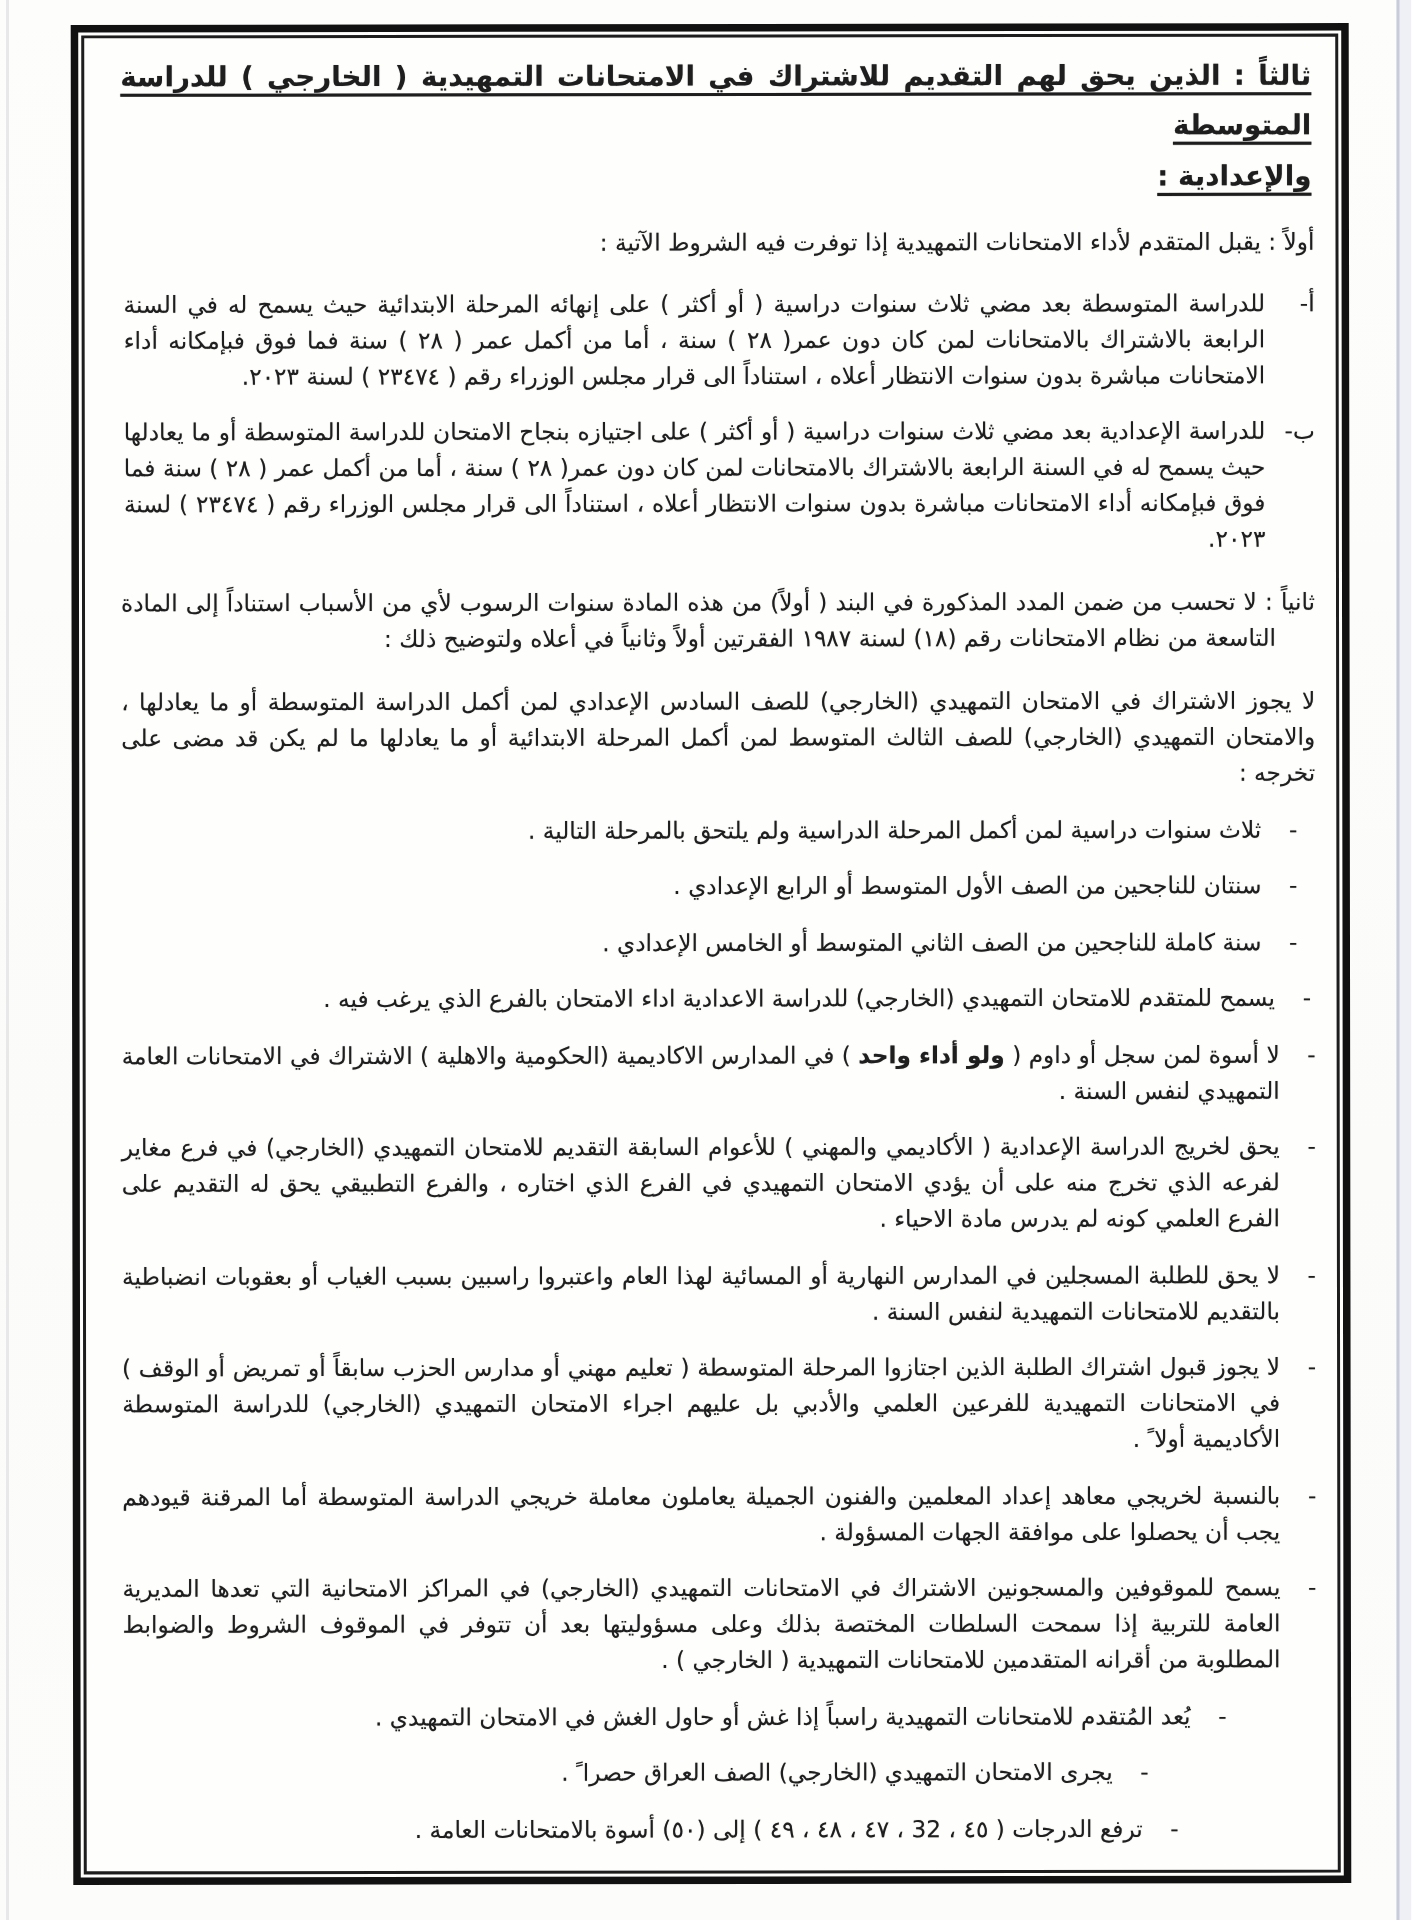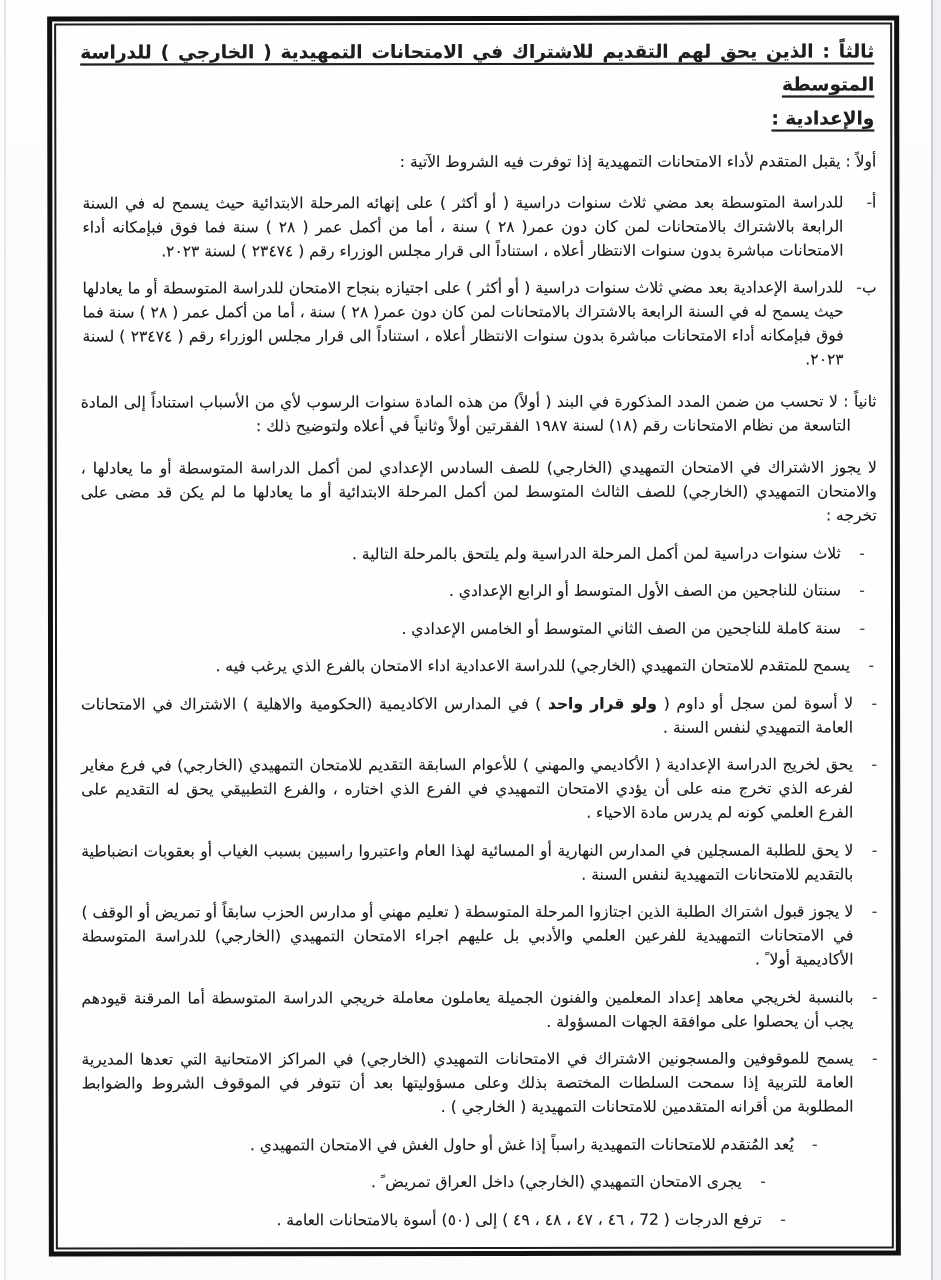--- a/index.html
+++ b/index.html
@@ -148,21 +148,21 @@
           <p class="dtext">سنة كاملة للناجحين من الصف الثاني المتوسط أو الخامس الإعدادي .</p>
         </div>
 
         <div class="ditem ind-b">
           <span class="dmark">-</span>
           <p class="dtext">يسمح للمتقدم للامتحان التمهيدي (الخارجي) للدراسة الاعدادية اداء الامتحان بالفرع الذي يرغب فيه  .</p>
         </div>
 
         <div class="ditem">
           <span class="dmark">-</span>
-          <p class="dtext"><span>لا أسوة لمن سجل أو داوم ( </span><b class="bld">ولو قرار واحد</b><span> ) في المدارس الاكاديمية (الحكومية والاهلية ) الاشتراك في الامتحانات العامة التمهيدي لنفس السنة .</span></p>
+          <p class="dtext"><span>لا أسوة لمن سجل أو داوم ( </span><b class="bld">ولو أداء واحد</b><span> ) في المدارس الاكاديمية (الحكومية والاهلية ) الاشتراك في الامتحانات العامة التمهيدي لنفس السنة .</span></p>
         </div>
 
         <div class="ditem">
           <span class="dmark">-</span>
           <p class="dtext">يحق لخريج الدراسة الإعدادية ( الأكاديمي والمهني ) للأعوام السابقة التقديم للامتحان التمهيدي (الخارجي) في فرع مغاير لفرعه الذي تخرج منه على أن يؤدي الامتحان التمهيدي في الفرع الذي اختاره ، والفرع التطبيقي يحق له التقديم على الفرع العلمي كونه لم يدرس مادة الاحياء .</p>
         </div>
 
         <div class="ditem">
           <span class="dmark">-</span>
           <p class="dtext">لا يحق للطلبة المسجلين في المدارس النهارية أو المسائية لهذا العام واعتبروا راسبين بسبب الغياب أو بعقوبات انضباطية بالتقديم للامتحانات التمهيدية لنفس السنة .</p>
@@ -183,25 +183,25 @@
           <p class="dtext">يسمح للموقوفين والمسجونين الاشتراك في الامتحانات التمهيدي (الخارجي) في المراكز الامتحانية التي تعدها المديرية العامة للتربية إذا سمحت السلطات المختصة بذلك وعلى مسؤوليتها بعد أن تتوفر في الموقوف الشروط والضوابط المطلوبة من أقرانه المتقدمين للامتحانات التمهيدية ( الخارجي ) .</p>
         </div>
 
         <div class="ditem ind-c">
           <span class="dmark">-</span>
           <p class="dtext">يُعد المُتقدم للامتحانات التمهيدية راسباً إذا غش أو حاول الغش في الامتحان التمهيدي  .</p>
         </div>
 
         <div class="ditem ind-d">
           <span class="dmark">-</span>
-          <p class="dtext">يجرى الامتحان التمهيدي (الخارجي) داخل العراق تمريض ً .</p>
+          <p class="dtext">يجرى الامتحان التمهيدي (الخارجي) الصف العراق حصرا ً .</p>
         </div>
 
         <div class="ditem ind-e">
           <span class="dmark">-</span>
-          <p class="dtext">ترفع الدرجات ( 72 ، ٤٦ ، ٤٧ ، ٤٨ ، ٤٩ ) إلى (٥٠) أسوة بالامتحانات العامة .</p>
+          <p class="dtext">ترفع الدرجات ( ٤٥ ، 32 ، ٤٧ ، ٤٨ ، ٤٩ ) إلى (٥٠) أسوة بالامتحانات العامة .</p>
         </div>
 
       </div>
 
     </div>
   </div>
 </div>
 
 </body></html>

